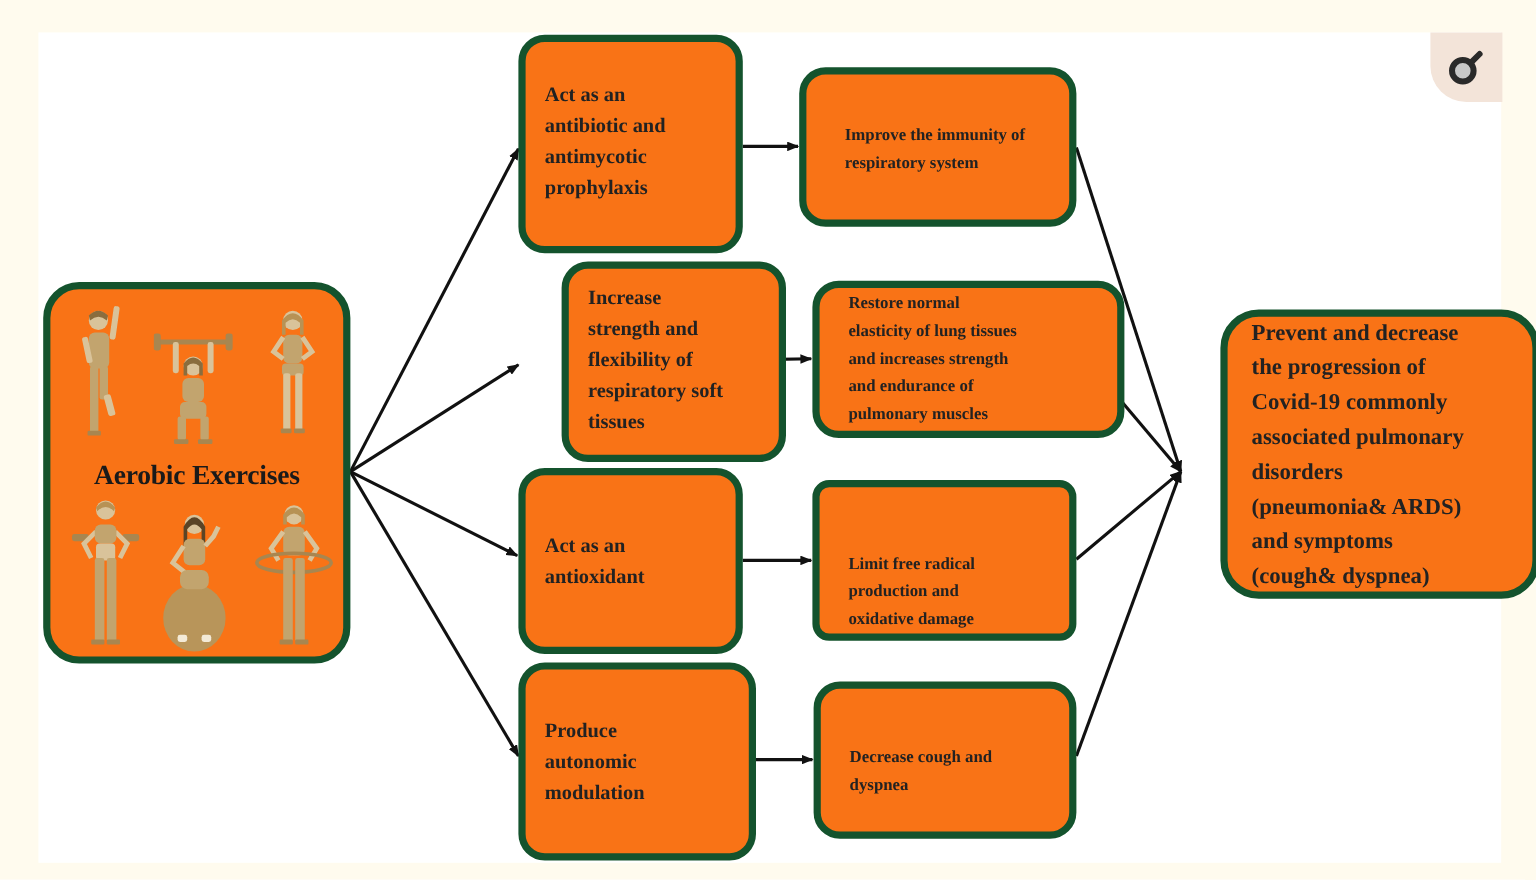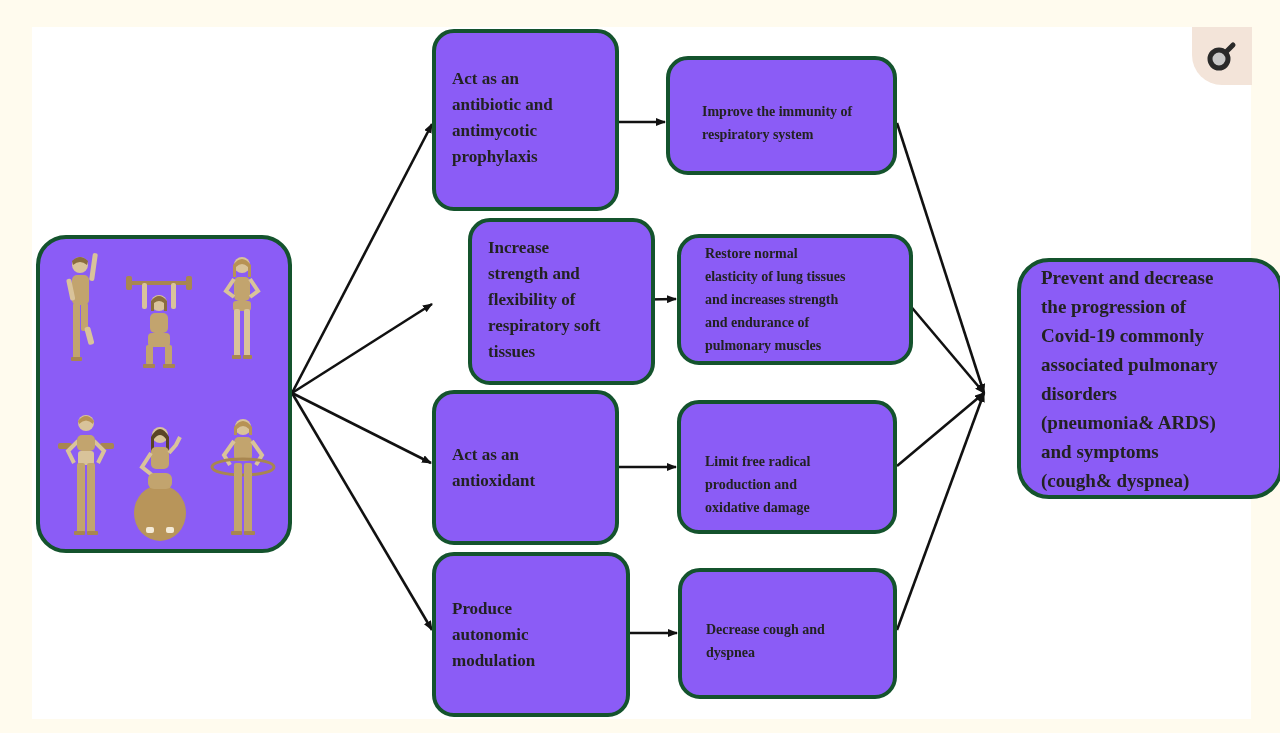--- a/index.html
+++ b/index.html
@@ -9,45 +9,45 @@
     position: relative;
     font-family: "Liberation Serif", "DejaVu Serif", serif;
   }
   .figure {
     position: absolute; left: 32px; top: 27px; width: 1219px; height: 692px;
     background: #ffffff;
   }
   svg.edges { position: absolute; left: 0; top: 0; width: 1280px; height: 733px; pointer-events: none; }
   .box {
     position: absolute; box-sizing: border-box;
-    border: 4px solid #14532d; border-radius: 22px;
-    background: #8b5cf6;
+    border: 6px solid #14532d; border-radius: 22px;
+    background: #f97316;
     color: #222;
     font-weight: bold;
     display: flex; flex-direction: column; justify-content: center;
   }
   .box .txt { white-space: pre-line; }
   .mid { padding: 0 14px 0 16px; font-size: 17px; line-height: 26px; }
   .right { padding: 0 12px 0 24px; font-size: 14px; line-height: 23px; }
   .final { padding: 0 10px 0 20px; font-size: 19px; line-height: 29px; }
 
   #b-left { left: 36px; top: 235px; width: 256px; height: 318px; border-radius: 30px; }
   #b-m1 { left: 432px; top: 29px;  width: 187px; height: 182px; }
   #b-m2 { left: 432px; top: 218px; width: 187px; height: 167px; margin-left: 36px; }
   #b-m3 { left: 432px; top: 390px; width: 187px; height: 155px; }
   #b-m4 { left: 432px; top: 552px; width: 198px; height: 165px; }
-  #b-r1 { left: 666px; top: 56px;  width: 231px; height: 119px; padding-left: 32px; }
-  #b-r2 { left: 677px; top: 234px; width: 236px; height: 131px; }
+  #b-r1 { left: 666px; top: 56px;  width: 231px; height: 133px; padding-left: 32px; }
+  #b-r2 { left: 677px; top: 234px; width: 260px; height: 131px; }
   #b-r3 { left: 677px; top: 400px; width: 220px; height: 134px; }
   #b-r4 { left: 678px; top: 568px; width: 219px; height: 131px; }
   #b-final { left: 985px; top: 258px; width: 266px; height: 241px; border-radius: 32px; margin-left: 32px; }
 
   #b-m1 .txt, #b-m2 .txt { margin-top: -4px; }
   #b-r1 { justify-content: flex-start; padding-top: 40px; }
-  #b-r3 { justify-content: center; padding-top: 34px; }
+  #b-r3 { justify-content: flex-end; padding-top: 34px; border-radius: 14px; }
   #b-r4 { justify-content: flex-start; padding-top: 46px; }
 
   .left-title {
     position: absolute; left: 0; right: 0; top: 142px; text-align: center;
     font-size: 23px; font-weight: bold; color: #1a1a1a; letter-spacing: -0.2px;
   }
   .fig { position: absolute; }
   .fig svg { display: block; }
 
   .zoom-btn {
@@ -131,20 +131,21 @@
         <path d="M30 26 L38 38 L30 44" stroke="#d9c39a" stroke-width="4" fill="none"></path>
         <rect x="13" y="48" width="18" height="10" rx="3"></rect>
         <rect x="14" y="56" width="6" height="48" rx="2" fill="#d9c39a"></rect>
         <rect x="24" y="56" width="6" height="48" rx="2" fill="#d9c39a"></rect>
         <rect x="12" y="102" width="9" height="4" rx="1" fill="#a88650"></rect>
         <rect x="23" y="102" width="9" height="4" rx="1" fill="#a88650"></rect>
       </g>
     </svg>
   </div>
 
+  <div class="left-title">Aerobic Exercises</div>
 
   <div class="fig" style="left:16px; top:172px;">
     <svg width="60" height="132" viewBox="0 0 60 132">
       <g fill="#c2a46e">
         <circle cx="30" cy="12" r="8" fill="#d9c39a"></circle>
         <path d="M22 10 Q30 0 38 10 L37 13 Q30 6 23 13 Z" fill="#b79255"></path>
         <rect x="2" y="32" width="14" height="6" rx="2" fill="#a88650"></rect>
         <rect x="44" y="32" width="14" height="6" rx="2" fill="#a88650"></rect>
         <path d="M22 30 L12 40 L18 52" stroke="#d9c39a" stroke-width="4" fill="none"></path>
         <path d="M38 30 L48 40 L42 52" stroke="#d9c39a" stroke-width="4" fill="none"></path>

